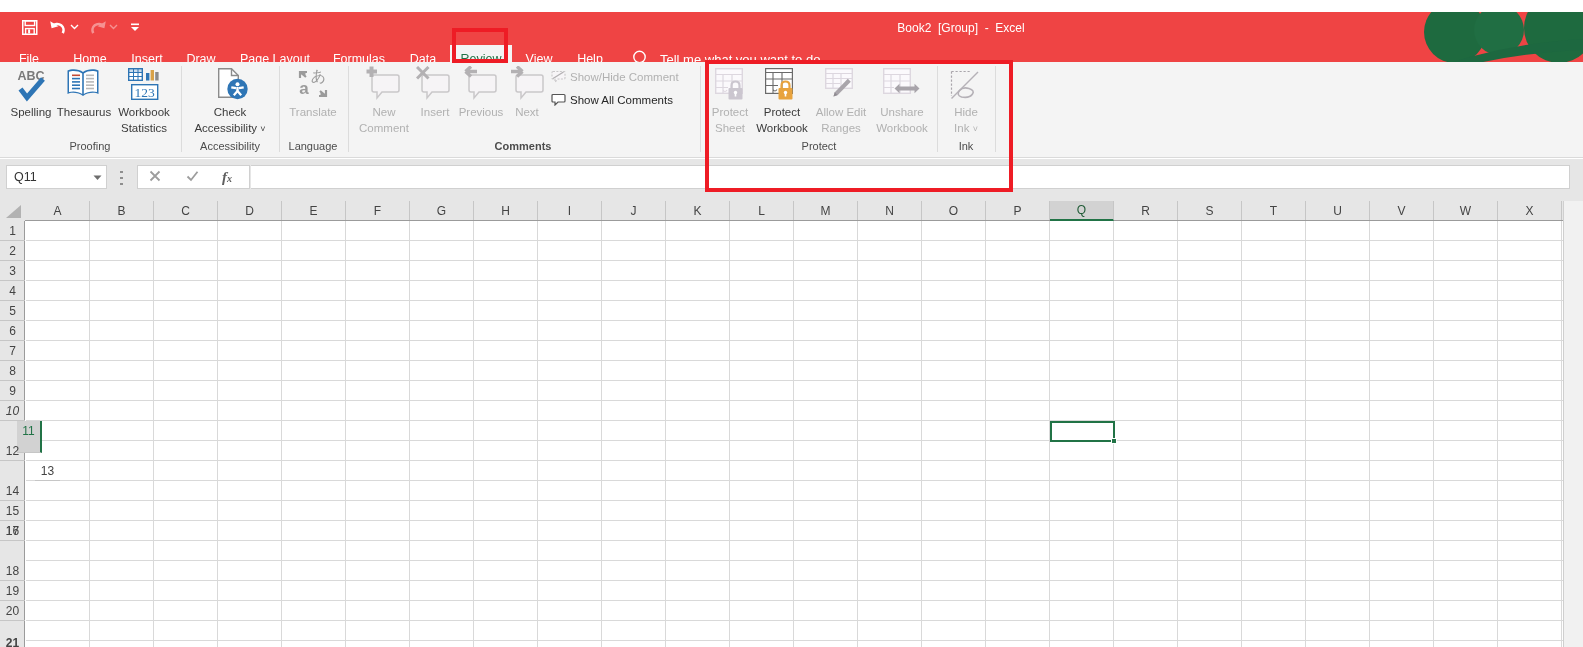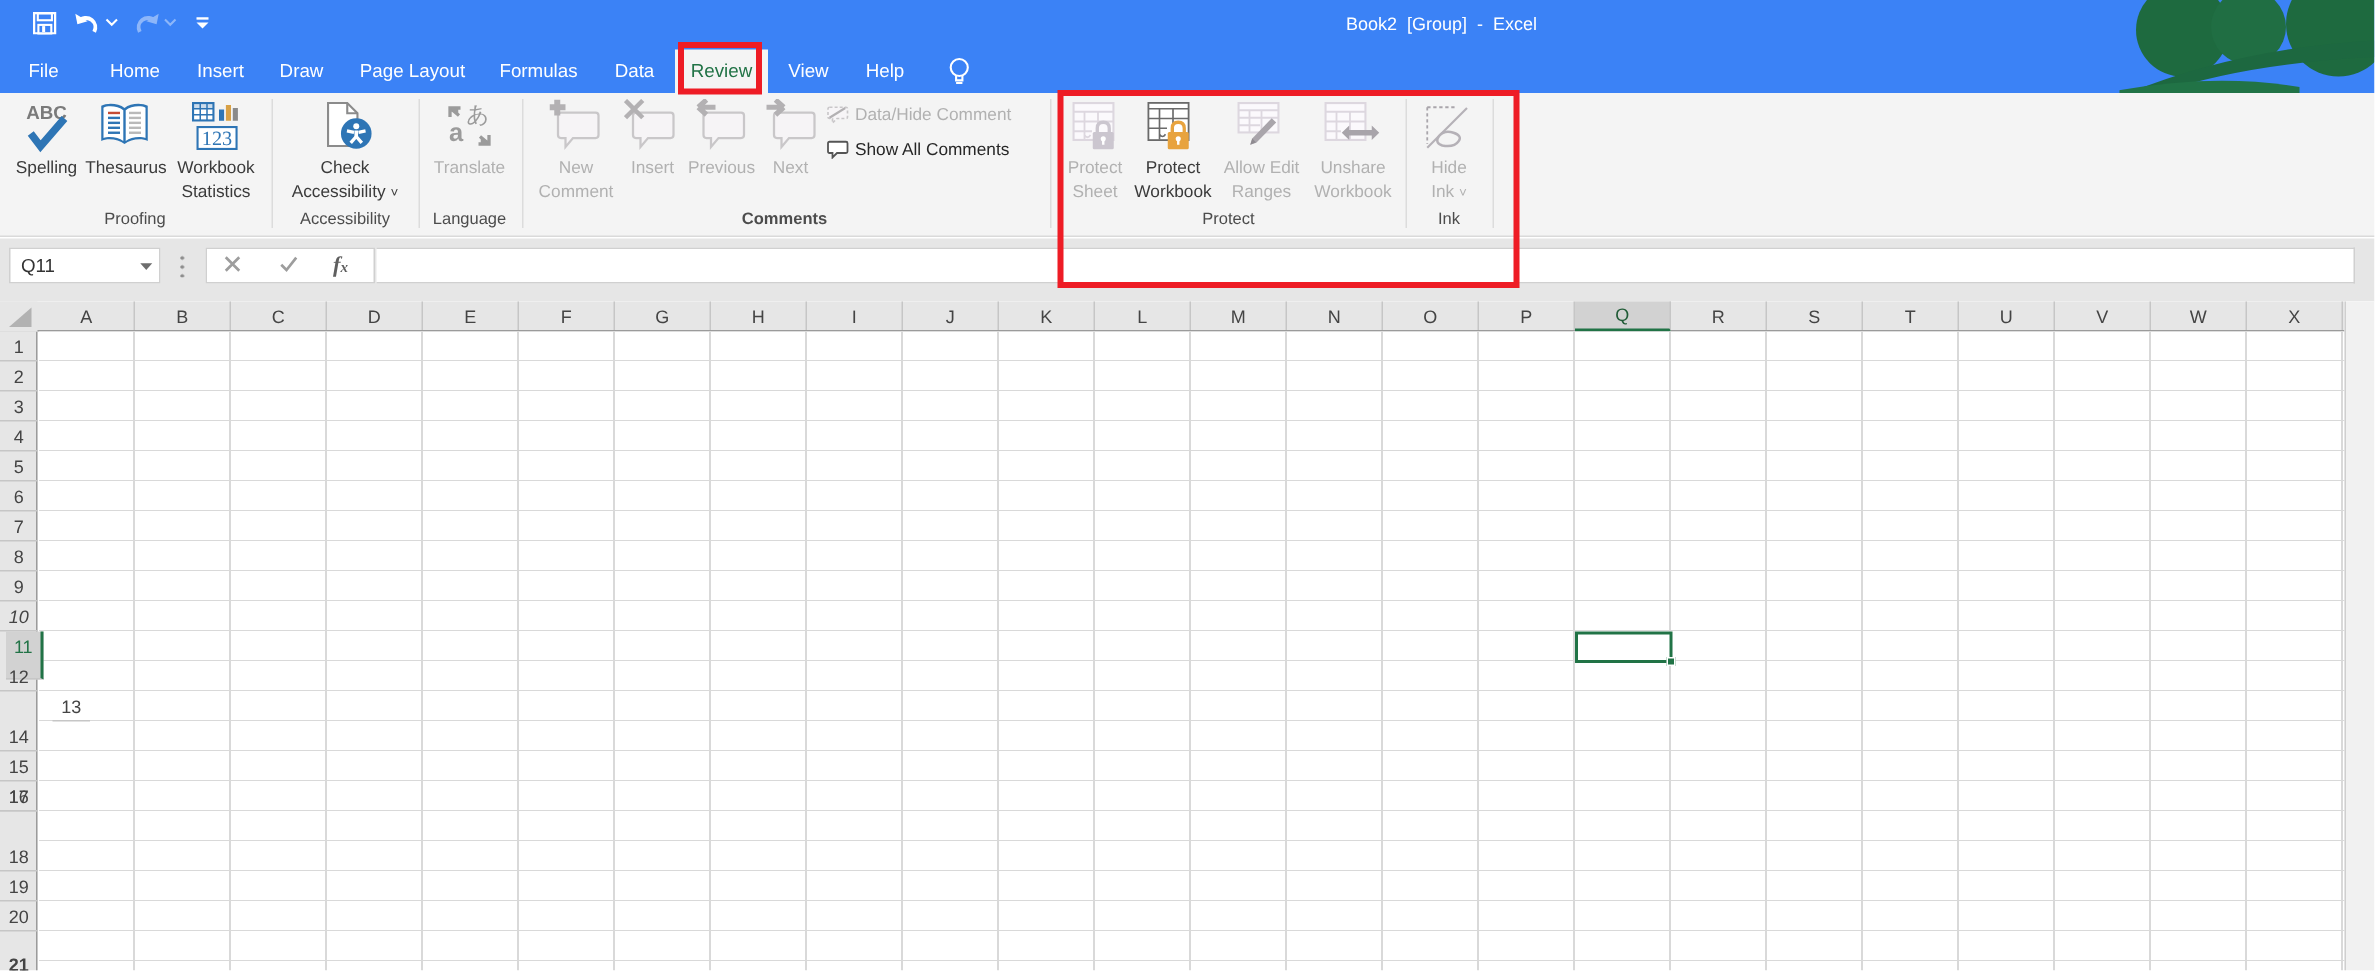--- a/index.html
+++ b/index.html
@@ -1,21 +1,21 @@
 <!DOCTYPE html>
 <html><head>
 <meta charset="utf-8">
 <style>
 * { margin:0; padding:0; box-sizing:border-box; }
 html,body { width:1583px; height:647px; overflow:hidden; }
 body { font-family:"Liberation Sans", sans-serif; position:relative; background:#fff; }
 .abs { position:absolute; }
 
 
-#greenhead { position:absolute; left:0; top:0; width:1583px; height:62px; background:#3b82f6; overflow:hidden; }
+#greenhead { position:absolute; left:0; top:12px; width:1583px; height:62px; background:#ef4444; overflow:hidden; }
 .tab { position:absolute; top:33px; height:29px; line-height:29px; color:#fff; font-size:12.5px; text-align:center; }
 #titletext { position:absolute; top:9px; left:861px; width:200px; text-align:center; color:#fff; font-size:12px; white-space:nowrap; }
 
 
 #ribbon { position:absolute; left:0; top:62px; width:1583px; height:96px; background:#f4f4f4; border-bottom:1px solid #dadada; }
 .gsep { position:absolute; top:4px; width:1px; height:86px; background:#dcdcdc; }
 .biglbl { position:absolute; top:42px; font-size:11.5px; color:#3b3b3b; text-align:center; line-height:16px; white-space:nowrap; }
 .biglbl.dis { color:#b1b1b1; }
 .grplbl { position:absolute; top:78px; font-size:11px; color:#4c4c4c; text-align:center; white-space:nowrap; }
 .icon { position:absolute; top:6px; }
@@ -35,21 +35,21 @@
 #cells { position:absolute; left:26px; top:20px; width:1537px; height:426px;
   background:
     repeating-linear-gradient(to right, rgba(0,0,0,0) 0 63px, #d9d9d9 63px 64px),
     repeating-linear-gradient(to bottom, rgba(0,0,0,0) 0 19px, #d9d9d9 19px 20px),
     #fff; }
 #vsb { position:absolute; left:1563px; top:0; width:20px; height:446px; background:#f1f1f1; border-left:1px solid #cfcfcf; }
 #corner { position:absolute; left:0; top:0; width:25px; height:20px; background:#e6e6e6; }
 
 
 #qhead { position:absolute; left:1050px; top:0; width:64px; height:20px; background:#d2d2d2; border-bottom:2px solid #217346; line-height:19px; text-align:center; font-size:12px; color:#205b36; }
-#r11head { position:absolute; left:4px; top:200px; width:25px; height:32px; background:#d2d2d2; border-right:2px solid #217346; line-height:20px; text-align:center; font-size:12px; color:#217346; }
+#r11head { position:absolute; left:17px; top:200px; width:25px; height:32px; background:#d2d2d2; border-right:2px solid #217346; line-height:20px; text-align:center; font-size:12px; color:#217346; }
 #selcell { position:absolute; left:1050px; top:220px; width:65px; height:21px; border:2px solid #217346; background:#fff; }
 #fillh { position:absolute; left:1111px; top:237px; width:6px; height:6px; background:#217346; border:1px solid #fff; }
 
 
 .redbox { position:absolute; border:4px solid #ee1c25; background:transparent; z-index:50; }
 </style>
 </head>
 <body>
 
 <div id="greenhead">
@@ -97,20 +97,21 @@
   <div class="tab" style="left:406px; width:34px;">Data</div>
   <div class="tab" style="left:450px; width:62px; background:#f4f4f4; color:#217346;">Review</div>
   <div class="tab" style="left:522px; width:34px;">View</div>
   <div class="tab" style="left:572px; width:36px;">Help</div>
 
   <svg class="abs" style="left:632px; top:38px;" width="15" height="19" viewBox="0 0 15 19">
     <circle cx="7.5" cy="7" r="5.7" fill="none" stroke="#fff" stroke-width="1.4"></circle>
     <path d="M5.4 12.4 L5.4 15.6 L9.6 15.6 L9.6 12.4" fill="none" stroke="#fff" stroke-width="1.4"></path>
     <line x1="5.4" y1="17.3" x2="9.6" y2="17.3" stroke="#fff" stroke-width="1.4"></line>
   </svg>
+  <div class="abs" style="left:660px; top:33px; height:29px; line-height:29px; color:#fff; font-size:13px;">Tell me what you want to do</div>
 </div>
 
 <div id="ribbon">
 
   <div class="gsep" style="left:181px;"></div>
   <div class="gsep" style="left:279px;"></div>
   <div class="gsep" style="left:348px;"></div>
   <div class="gsep" style="left:700px;"></div>
   <div class="gsep" style="left:937px;"></div>
   <div class="gsep" style="left:995px;"></div>
@@ -237,21 +238,21 @@
   <div class="biglbl dis" style="left:355px; width:58px;">New<br>Comment</div>
   <div class="biglbl dis" style="left:413px; width:44px;">Insert</div>
   <div class="biglbl dis" style="left:455px; width:52px;">Previous</div>
   <div class="biglbl dis" style="left:510px; width:34px;">Next</div>
   <div class="biglbl dis" style="left:706px; width:48px;">Protect<br>Sheet</div>
   <div class="biglbl" style="left:751px; width:62px;">Protect<br>Workbook</div>
   <div class="biglbl dis" style="left:811px; width:60px;">Allow Edit<br>Ranges</div>
   <div class="biglbl dis" style="left:872px; width:60px;">Unshare<br>Workbook</div>
   <div class="biglbl dis" style="left:944px; width:44px;">Hide<br>Ink <span style="font-size:9px;">˅</span></div>
 
-  <div class="abs" style="left:570px; top:9px; font-size:11.5px; color:#b1b1b1;">Data/Hide Comment</div>
+  <div class="abs" style="left:570px; top:9px; font-size:11.5px; color:#b1b1b1;">Show/Hide Comment</div>
   <div class="abs" style="left:570px; top:32px; font-size:11.5px; color:#262626;">Show All Comments</div>
 
   <div class="grplbl" style="left:60px; width:60px;">Proofing</div>
   <div class="grplbl" style="left:195px; width:70px;">Accessibility</div>
   <div class="grplbl" style="left:283px; width:60px;">Language</div>
   <div class="grplbl" style="left:490px; width:66px;font-weight:bold;">Comments</div>
   <div class="grplbl" style="left:796px; width:46px;">Protect</div>
   <div class="grplbl" style="left:954px; width:24px;">Ink</div>
 </div>
 

